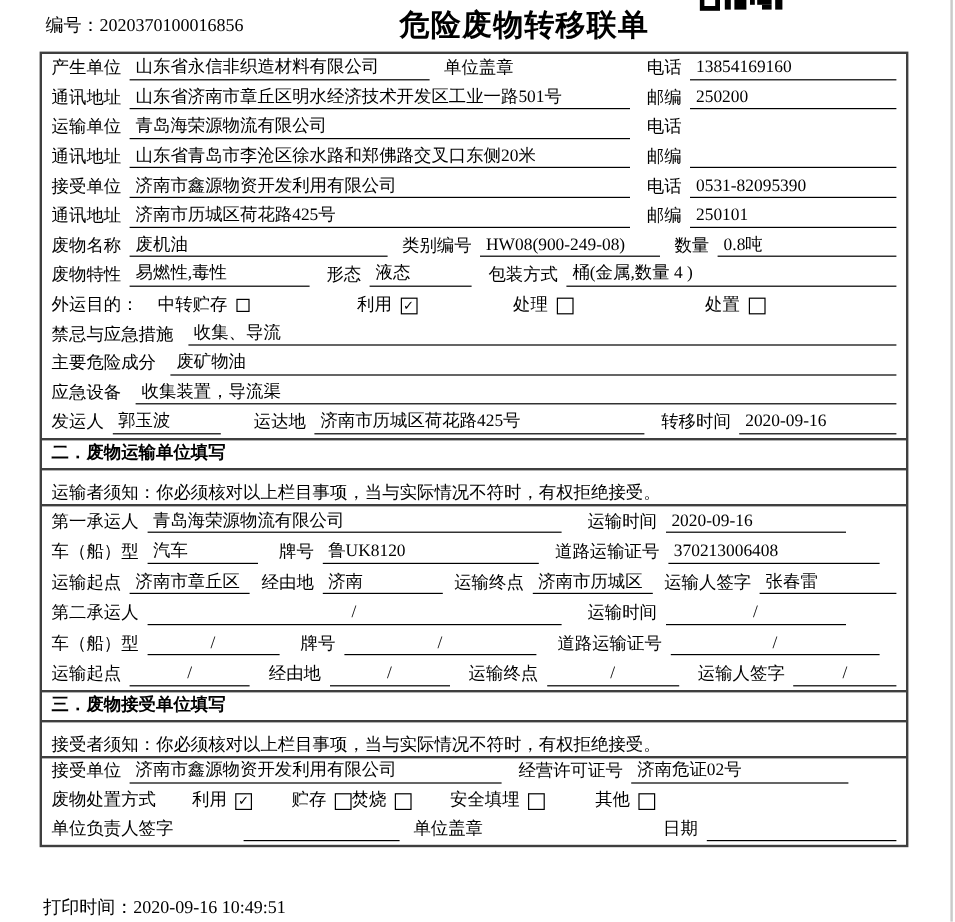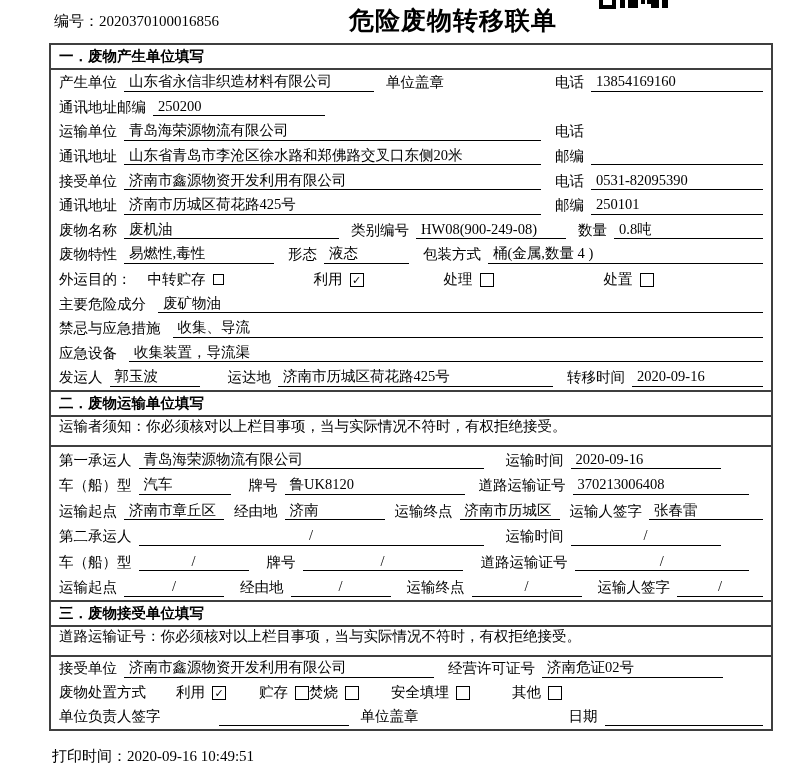--- a/index.html
+++ b/index.html
@@ -1,36 +1,36 @@
 <!DOCTYPE html>
 <html><head>
 <meta charset="utf-8">
 <style>
   html,body{margin:0;padding:0;}
   body{
     width:796px;height:768px;overflow:hidden;background:#ffffff;color:#000;
     font-family:"Liberation Serif","DejaVu Serif",serif;position:relative;
   }
-  .page{position:absolute;left:16px;top:0;width:676px;height:768px;background:#fff;}
+  .page{position:absolute;left:0;top:0;width:676px;height:768px;background:#fff;}
   .edge-line{position:absolute;left:792px;top:0;width:2px;height:768px;background:#c9c9c9;}
   .serial{position:absolute;left:38px;top:12px;font-size:15px;white-space:nowrap;}
   .title{position:absolute;left:333px;top:4px;font-size:25px;font-weight:bold;letter-spacing:1px;white-space:nowrap;}
   .qr{position:absolute;left:583px;top:0;}
   .formbox{
     position:absolute;left:33px;top:43px;width:724px;box-sizing:border-box;
     border:2px solid #3f3f3f;background:#fff;
   }
   .sec{box-sizing:border-box;}
   .sec + .sec{border-top:2px solid #3f3f3f;}
   .sec-title{
     font-weight:bold;font-size:14.5px;line-height:18px;height:18px;
     padding:2px 8px 3px;border-bottom:2px solid #3f3f3f;white-space:nowrap;overflow:hidden;
   }
   .notice{
-    display:flex;align-items:flex-start;height:28px;padding:0 8px;
+    display:flex;align-items:flex-end;height:28px;padding:0 8px;
     border-bottom:2px solid #3f3f3f;font-size:14.5px;white-space:nowrap;overflow:hidden;
   }
   .row{
     display:flex;align-items:flex-end;padding:0 8px 3px;font-size:14.5px;line-height:1.2;
     white-space:nowrap;overflow:hidden;box-sizing:border-box;
   }
   .s1 .row{height:24.6px;}
   .s2 .row{height:25.5px;}
   .s3 .row{height:24px;}
   .lbl{flex-shrink:0;}
@@ -66,35 +66,35 @@
     <rect x="29" y="0" width="10" height="8" fill="#000"></rect>
     <rect x="42" y="0" width="4" height="4" fill="#000"></rect>
     <rect x="48" y="0" width="12" height="4" fill="#000"></rect>
     <rect x="52" y="4" width="8" height="4" fill="#000"></rect>
     <rect x="63" y="0" width="6" height="8" fill="#000"></rect>
   </svg>
 
   <div class="formbox">
 
     <div class="sec s1">
-      <div class="sec-title">一．废物产生单位填写</div>
 
       <div class="row">
         <span class="lbl">产生单位</span>
         <span class="val" style="width:250px">山东省永信非织造材料有限公司</span>
         <span class="lbl" style="margin-left:12px">单位盖章</span>
         <span class="sp"></span>
         <span class="rg">
             <span class="lbl">电话</span>
             <span class="val">13854169160</span>
           </span>
       </div>
 
       <div class="row">
         <span class="lbl">通讯地址</span>
+        <span class="val fx" style="margin-right:14px">山东省济南市章丘区明水经济技术开发区工业一路501号</span>
         <span class="rg">
             <span class="lbl">邮编</span>
             <span class="val">250200</span>
           </span>
       </div>
 
       <div class="row">
         <span class="lbl">运输单位</span>
         <span class="val fx" style="margin-right:14px">青岛海荣源物流有限公司</span>
         <span class="rg">
@@ -161,27 +161,27 @@
             <span>处理</span>
             <span class="cb"></span>
           </span>
         <span class="opt" style="margin-left:110px">
             <span>处置</span>
             <span class="cb"></span>
           </span>
       </div>
 
       <div class="row">
+        <span class="lbl">禁忌与应急措施</span>
+        <span class="val fx" style="margin-left:12px">收集、导流</span>
+      </div>
+
+      <div class="row">
         <span class="lbl">主要危险成分</span>
         <span class="val fx" style="margin-left:12px">废矿物油</span>
-      </div>
-
-      <div class="row">
-        <span class="lbl">禁忌与应急措施</span>
-        <span class="val fx" style="margin-left:12px">收集、导流</span>
       </div>
 
       <div class="row">
         <span class="lbl">应急设备</span>
         <span class="val fx" style="margin-left:12px">收集装置，导流渠</span>
       </div>
 
       <div class="row">
         <span class="lbl">发运人</span>
         <span class="val" style="width:90px">郭玉波</span>
@@ -252,21 +252,21 @@
         <span class="val c" style="width:110px">/</span>
         <span class="lbl" style="margin-left:16px">运输人签字</span>
         <span class="val c fx">/</span>
       </div>
     </div>
 
     <div class="sec s3">
       <div class="sec-title">三．废物接受单位填写</div>
 
       <div class="notice">
-        <span class="lbl">道路运输证号：</span>
+        <span class="lbl">接受者须知：</span>
         <span>你必须核对以上栏目事项，当与实际情况不符时，有权拒绝接受。</span>
       </div>
 
       <div class="row">
         <span class="lbl">接受单位</span>
         <span class="val" style="width:310px">济南市鑫源物资开发利用有限公司</span>
         <span class="lbl" style="margin-left:14px">经营许可证号</span>
         <span class="val fx" style="margin-right:40px">济南危证02号</span>
       </div>
 

